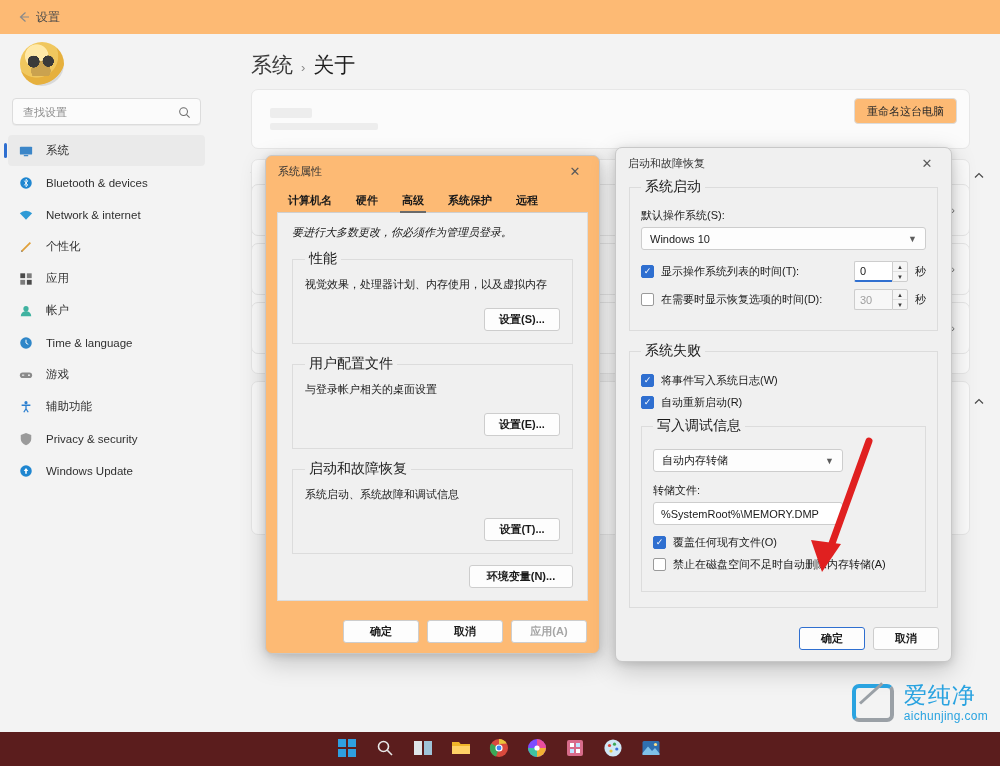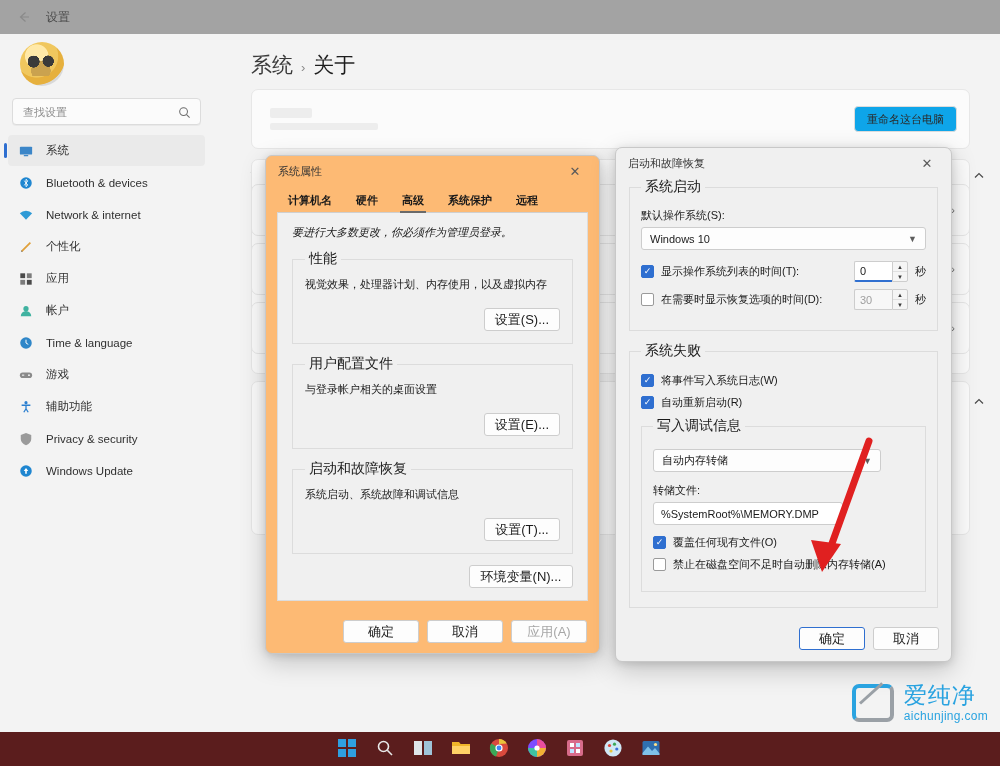--- a/index.html
+++ b/index.html
@@ -13,22 +13,22 @@
   #root {
     position: relative;
     width: 1000px; height: 766px;
     background: #f3f3f3;
     overflow: hidden;
   }
 
   
   .titlebar {
     position: absolute; top: 0; left: 0; width: 1000px; height: 34px;
-    background: #a3a3a3;
-    display: flex; align-items: center; gap: 10px; padding-left: 12px;
+    background: #fdba74;
+    display: flex; align-items: center; gap: 0; padding-left: 12px;
   }
   .back-arrow {
     width: 24px; height: 24px; display: flex; align-items: center; justify-content: center;
     color: #8a8a8a; font-size: 14px; border-radius: 4px;
   }
   .title-text { font-size: 12px; color: #4a4a4a; }
 
   
   .sidebar {
     position: absolute; top: 34px; left: 0; width: 213px; height: 732px;
@@ -89,23 +89,23 @@
   .bc-sep { font-size: 13px; color: #8a8a8a; }
   .bc-current { color: #1d1d1d; }
 
   .card {
     margin: 0 30px 7px 38px; background: #fbfbfb;
     border: 1px solid #e7e7e7; border-radius: 7px;
     position: relative;
   }
   .card.hero { height: 60px; }
   .rename-btn {
-    position: absolute; right: 12px; top: 16px;
+    position: absolute; right: 12px; top: 8px;
     height: 26px; padding: 0 12px; font-size: 11px; color: #2a2a2a;
-    background: #0ea5e9; border: 1px solid #dcdcdc; border-radius: 4px;
+    background: #fdba74; border: 1px solid #dcdcdc; border-radius: 4px;
     display: flex; align-items: center;
   }
   .ghost-line { position: absolute; left: 18px; border-radius: 2px; background: #ededed; }
 
   .card.row {
     height: 52px; display: flex; align-items: center; gap: 14px; padding: 0 14px;
   }
   .row-ico { width: 22px; height: 22px; color: #4c4c4c; display: flex; align-items: center; justify-content: center; }
   .row-text { flex: 1; display: flex; flex-direction: column; gap: 1px; }
   .row-title { font-size: 11.5px; color: #1d1d1d; }
@@ -162,22 +162,22 @@
   fieldset.grp {
     border: 1px solid #dcdcdc; border-radius: 0; margin: 0 0 11px 0; padding: 9px 12px 12px 12px;
     position: relative;
   }
   fieldset.grp > legend { padding: 0 4px; font-size: 14px; color: #1a1a1a; }
   .grp-desc { font-size: 11px; color: #1a1a1a; margin-bottom: 4px; }
 
   .btn {
     height: 23px; min-width: 76px; padding: 0 10px;
     background: #fdfdfd; border: 1px solid #cdcdcd; border-radius: 3px;
-    font-size: 13px; color: #1a1a1a; font-family: inherit;
-    display: inline-flex; align-items: center; justify-content: center;
+    font-size: 11px; color: #1a1a1a; font-family: inherit;
+    display: inline-flex; align-items: center; justify-content: center; font-weight: bold;
   }
   .btn.disabled { color: #a6a6a6; }
   .btn.default { border: 1px solid #2f6fd0; }
   .btn-right { display: flex; justify-content: flex-end; }
 
   .dlg-footer { display: flex; justify-content: flex-end; gap: 8px; padding: 9px 12px 10px 12px; }
 
   .field-label { font-size: 11px; color: #1a1a1a; margin-bottom: 4px; }
   .combo {
     height: 23px; background: #fdfdfd; border: 1px solid #cdcdcd; border-radius: 3px;
@@ -559,21 +559,21 @@
           <span>将事件写入系统日志(W)</span>
         </div>
         <div class="chk-row">
           <span class="chk on"></span>
           <span>自动重新启动(R)</span>
         </div>
 
         <fieldset class="grp" style="margin-top:6px; padding:8px 11px 12px 11px;">
           <legend>写入调试信息</legend>
 
-          <div class="combo" style="width:228px; margin-top:6px;">
+          <div class="combo" style="width:190px; margin-top:6px;">
             <span class="val">自动内存转储</span>
             <span class="chev">▼</span>
           </div>
 
           <div class="field-label" style="margin-top:11px;">转储文件:</div>
           <div class="textbox" style="width:190px;">%SystemRoot%\MEMORY.DMP</div>
 
           <div class="chk-row" style="margin-top:10px;">
             <span class="chk on"></span>
             <span>覆盖任何现有文件(O)</span>

